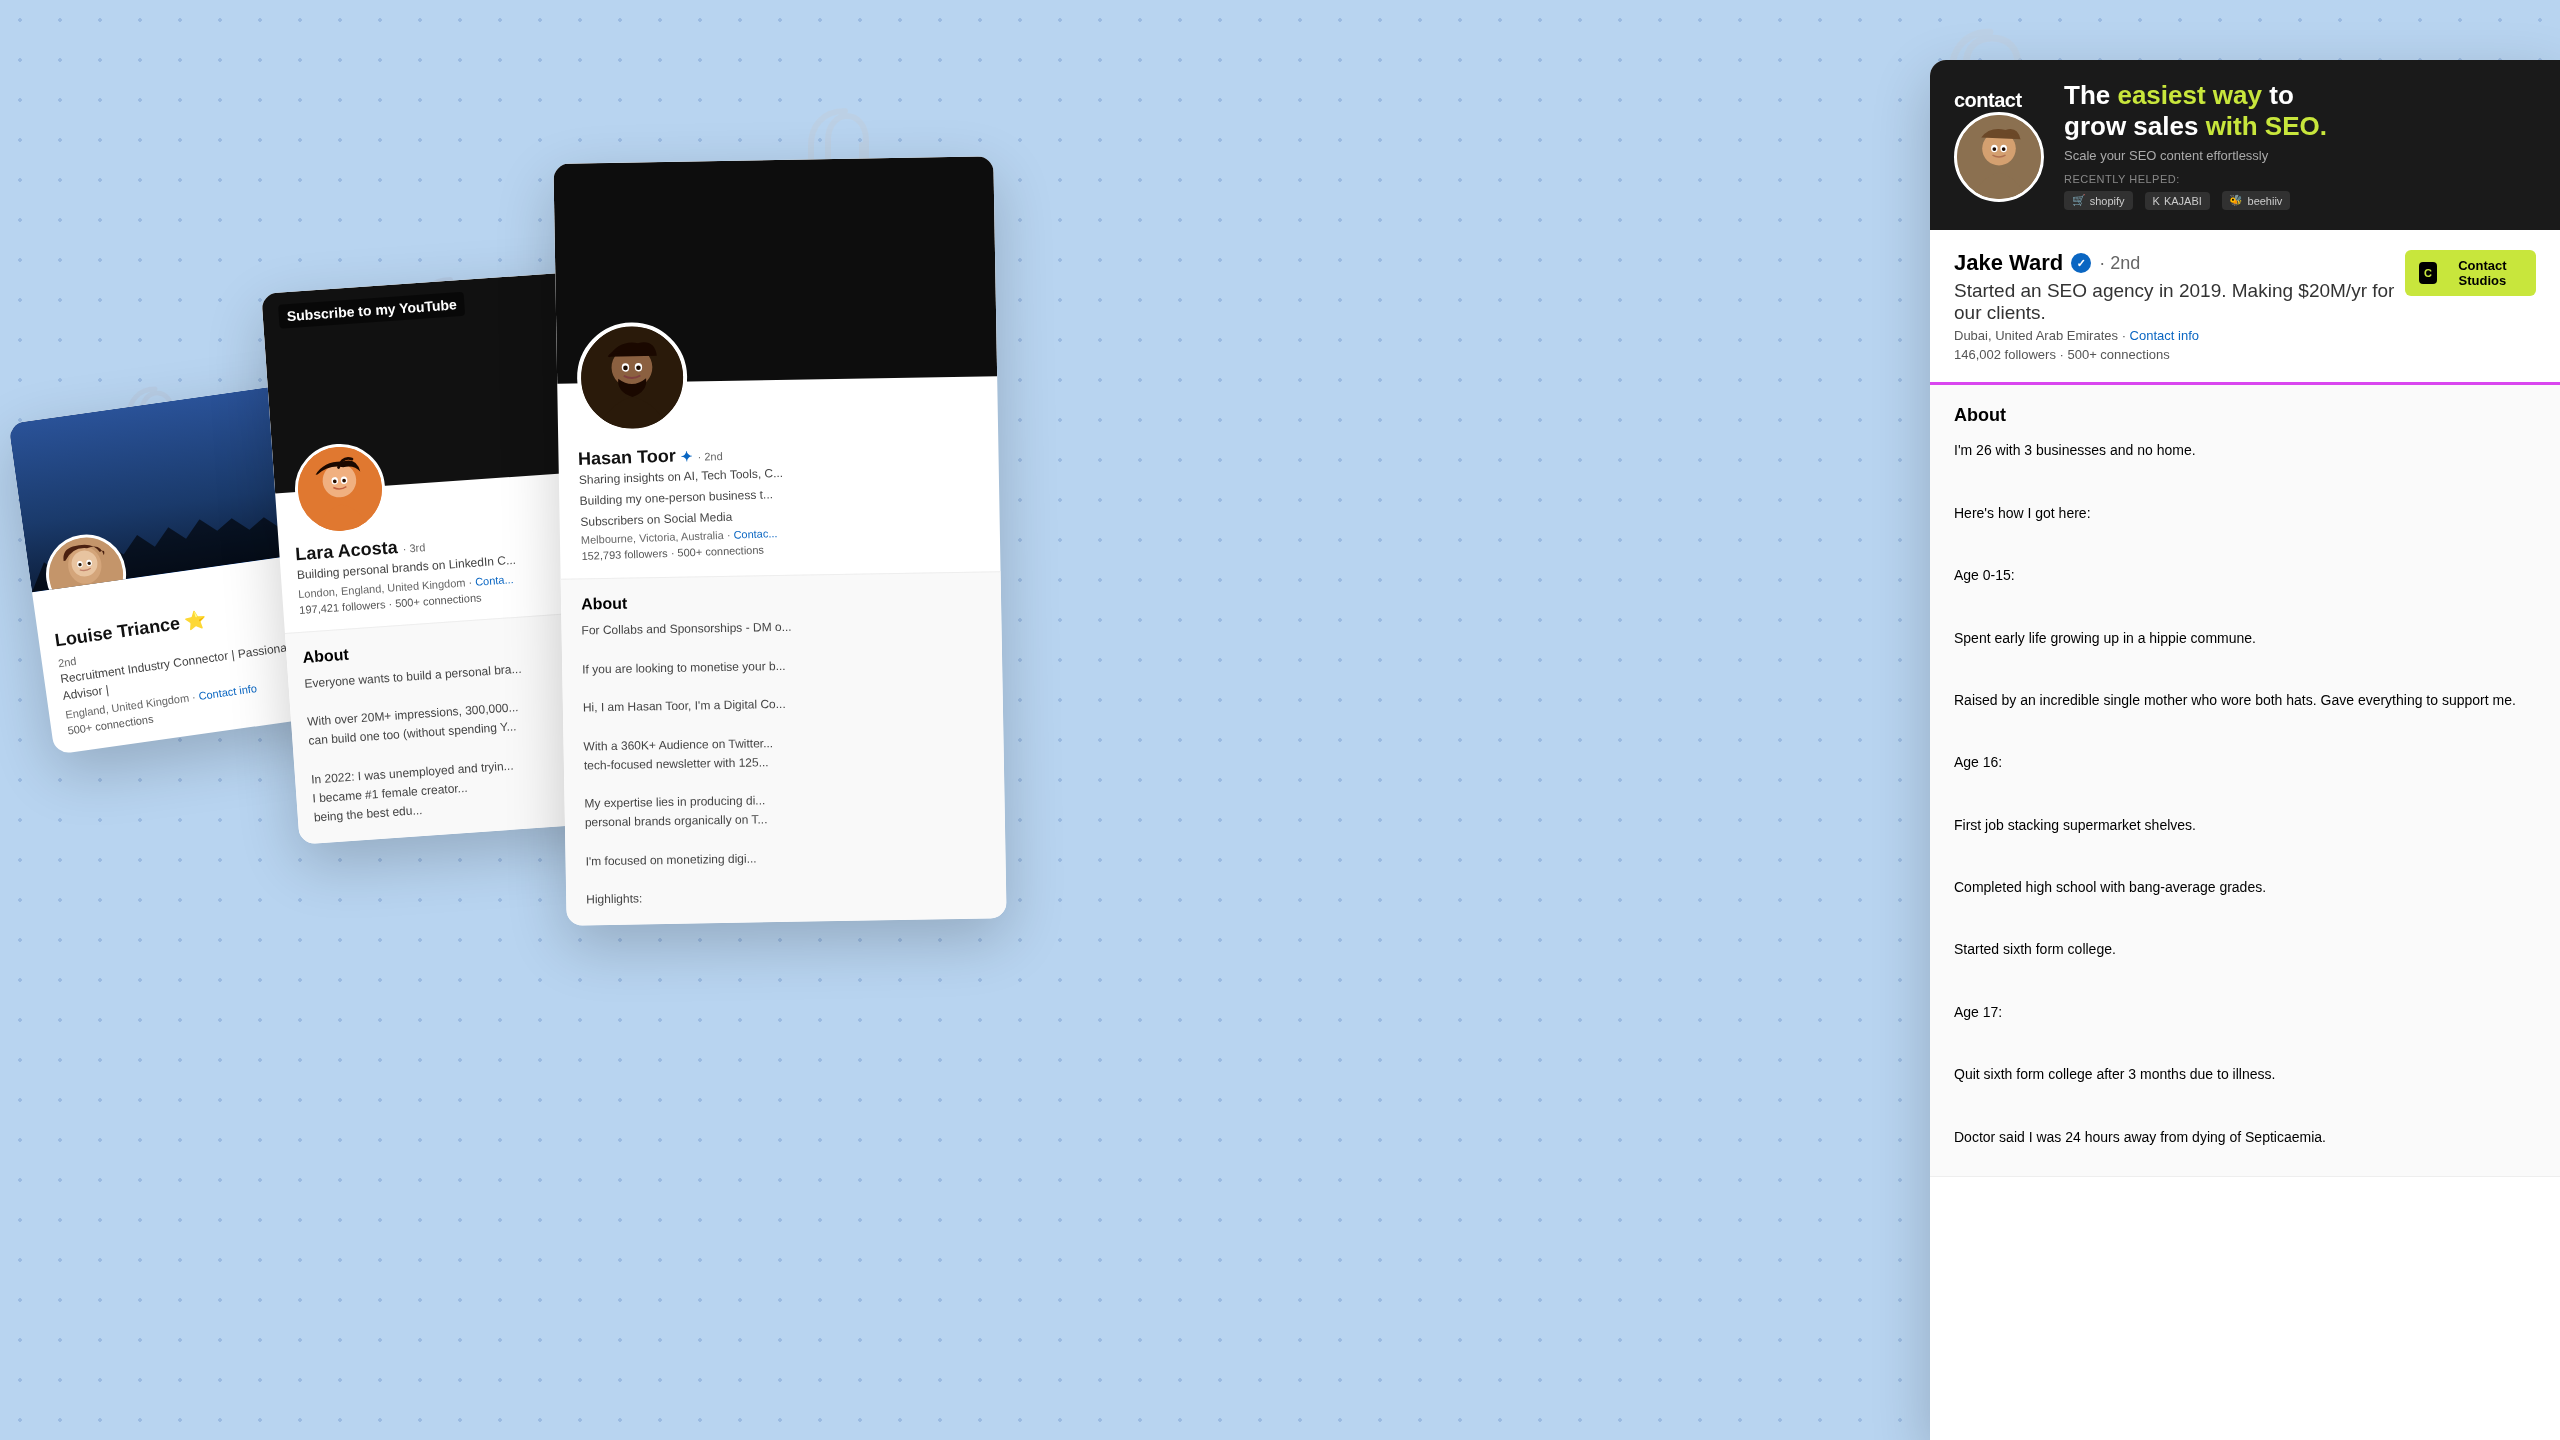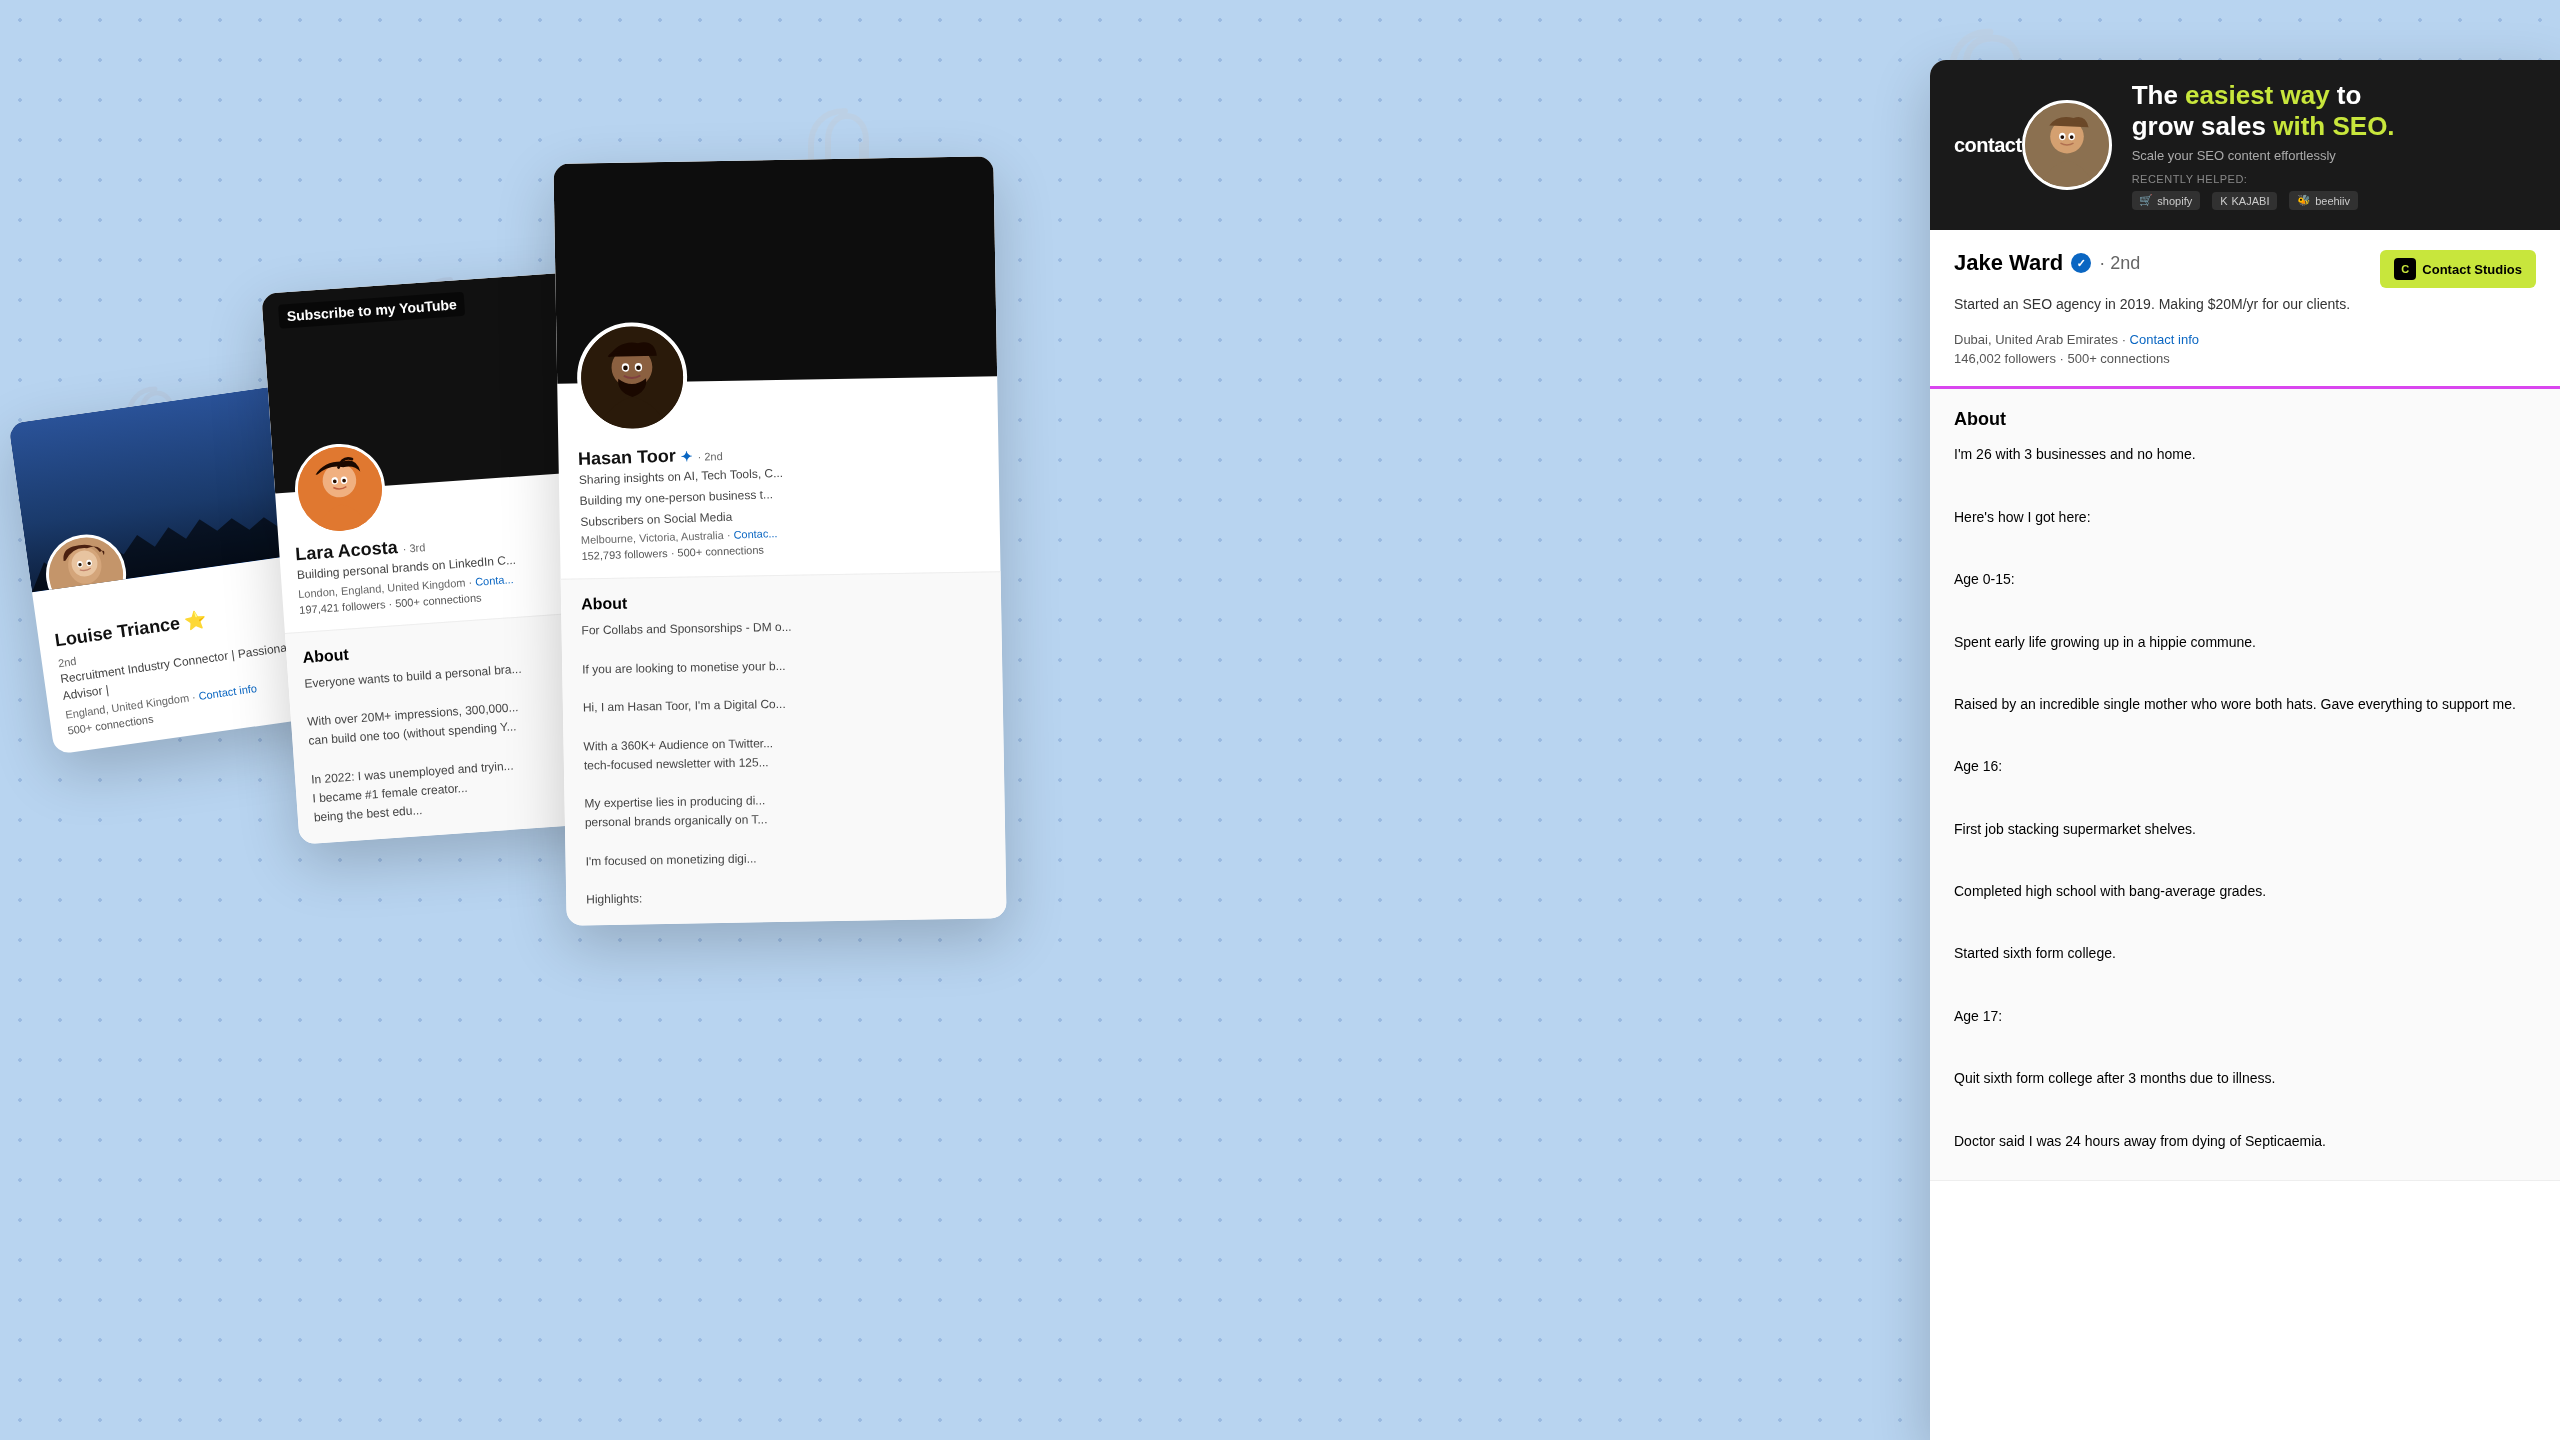--- a/index.html
+++ b/index.html
@@ -274,23 +274,23 @@
       width: 20px;
       height: 20px;
       background: #0a66c2;
       border-radius: 50%;
       align-items: center;
       justify-content: center;
       color: #fff;
       font-size: 11px;
     }
     .jake-headline {
-      font-size: 14px;
+      font-size: 19px;
       color: #333;
-      margin: 20px 0;
+      margin: 4px 0;
     }
     .jake-location {
       font-size: 13px;
       color: #555;
       margin: 4px 0;
     }
     .jake-location a {
       color: #0a66c2;
       text-decoration: none;
     }
@@ -545,21 +545,21 @@
 
 I'm focused on monetizing digi...
 
 Highlights:</span></div>
   </div>
 </div>
 
 <div class="card card-jake">
 
   <div class="jake-ad-banner">
-    <div style="display:flex;flex-direction:row;align-items:center;">
+    <div style="display:flex;flex-direction:column;align-items:flex-start;">
       <div style="font-size:20px;font-weight:800;color:#fff;letter-spacing:-0.5px;">contact</div>
       <div class="jake-ad-avatar">
         <svg class="avatar-svg" viewBox="0 0 90 90">
           <circle cx="45" cy="45" r="45" fill="#8b7050"></circle>
           <circle cx="45" cy="36" r="18" fill="#d4a070"></circle>
           <path d="M15 88 Q28 65 45 62 Q62 65 75 88" fill="#8b7050"></path>
           <ellipse cx="40" cy="36" rx="3.5" ry="4" fill="#fff"></ellipse>
           <ellipse cx="50" cy="36" rx="3.5" ry="4" fill="#fff"></ellipse>
           <circle cx="40" cy="36.5" r="2" fill="#1a0800"></circle>
           <circle cx="50" cy="36.5" r="2" fill="#1a0800"></circle>

